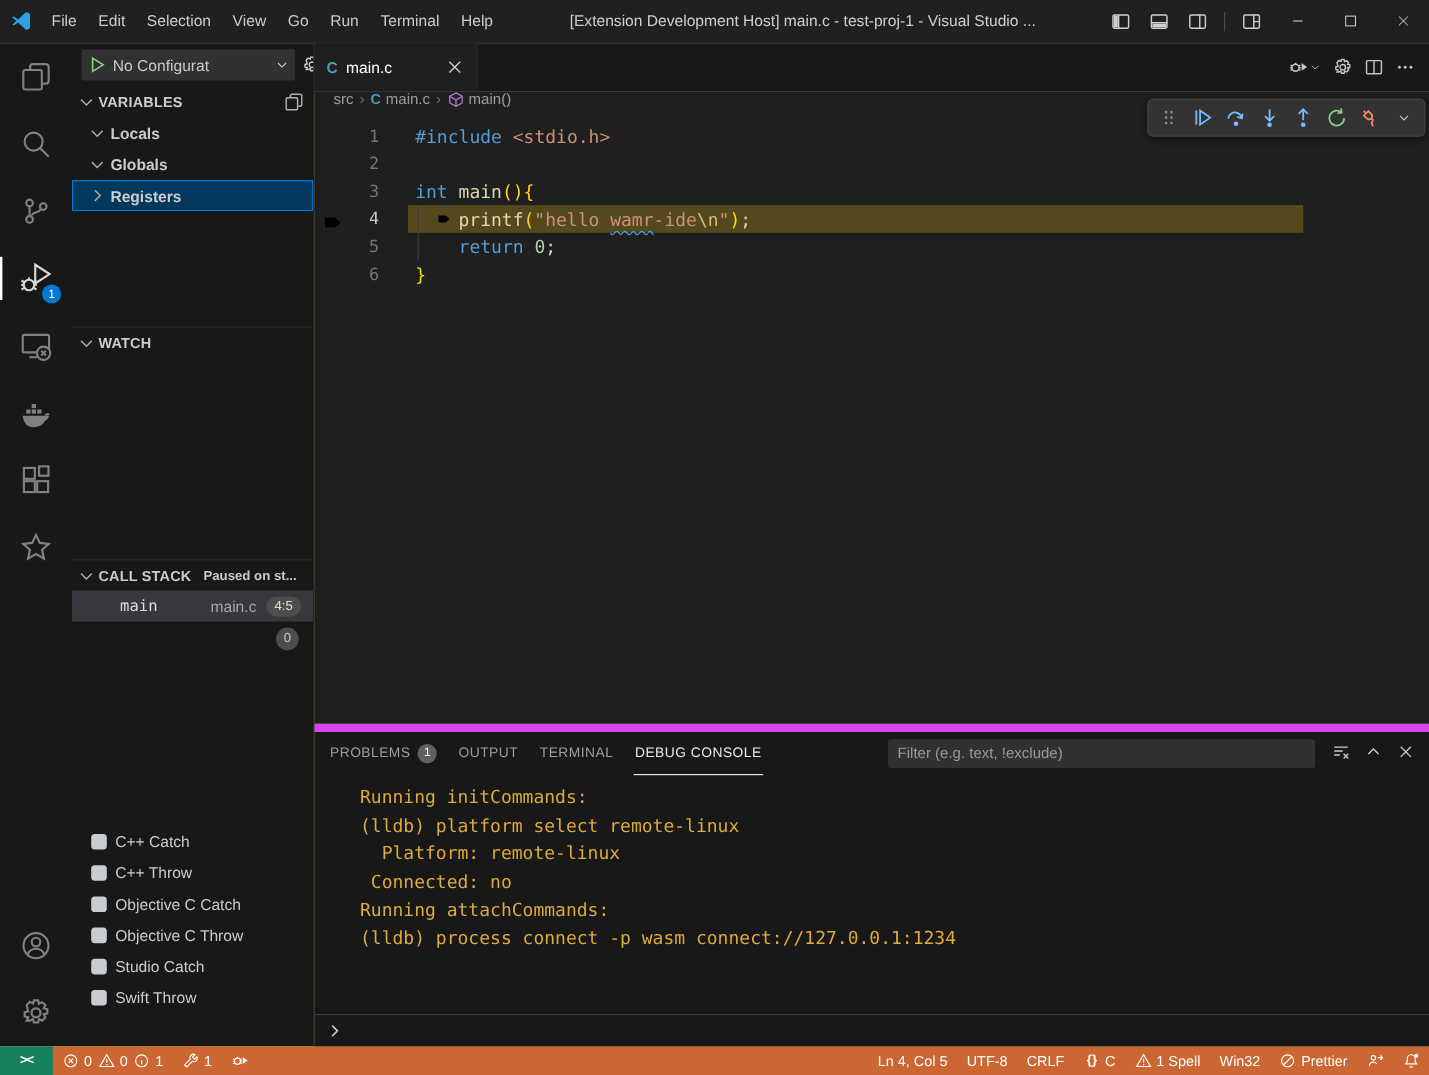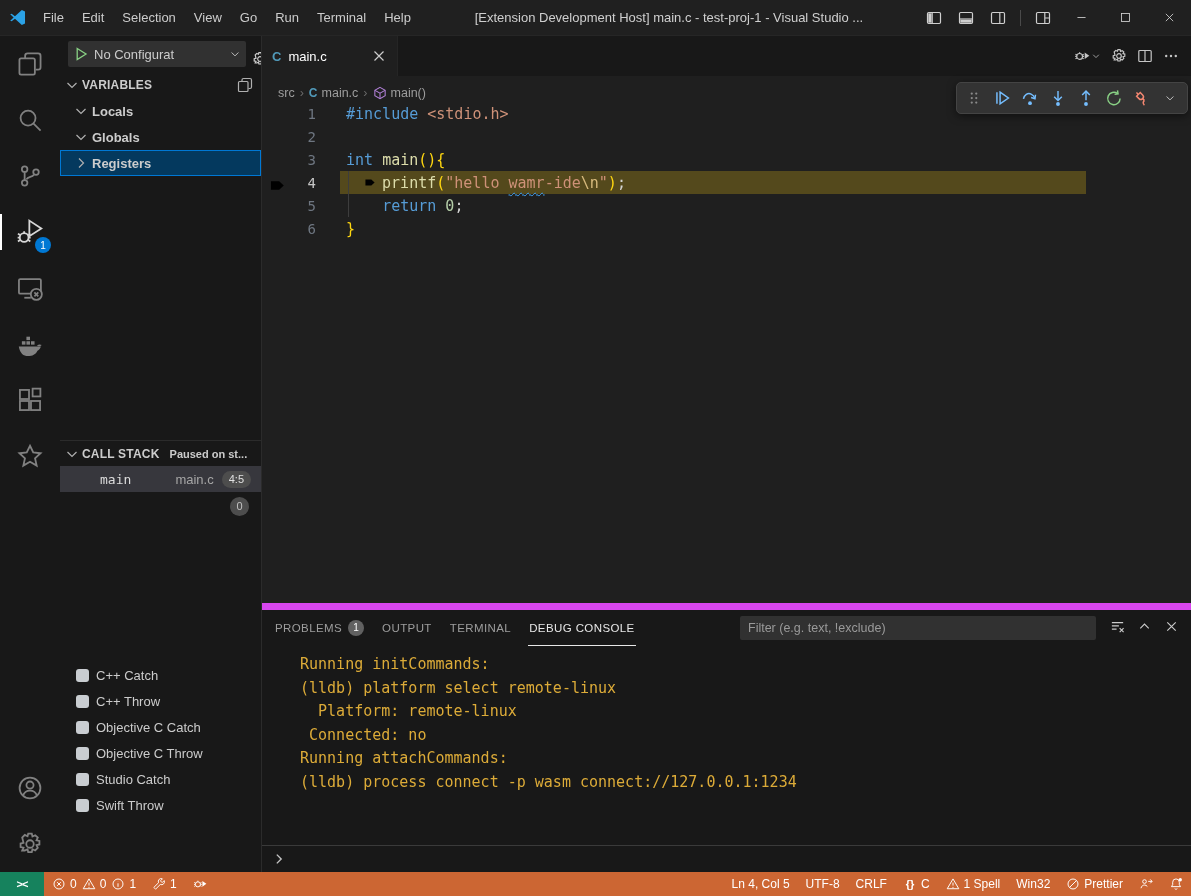--- a/index.html
+++ b/index.html
@@ -32,21 +32,21 @@
   .ab-item{position:relative;height:56px;display:flex;align-items:center;justify-content:center;color:#818181;cursor:pointer}
   .ab-item .icn{width:26px;height:26px}.ab-item .icn svg{stroke-width:1.1}
   .ab-item.active{color:#d7d7d7}
   .ab-item.active::before{content:'';position:absolute;left:0;top:10px;bottom:10px;width:2px;background:#fff}
   .ab-badge{position:absolute;right:9px;bottom:7px;min-width:16px;height:16px;border-radius:9px;background:#0078D4;
             color:#fff;font-size:10px;display:flex;align-items:center;justify-content:center;padding:0 3px}
   .ab-spacer{flex:1}
 
   
   .sidebar{width:202px;background:#181818;border-right:1px solid #2b2b2b;flex:none;display:flex;flex-direction:column;overflow:hidden}
-  .config-bar{height:36px;display:flex;align-items:flex-end;padding:5px 0 5px 8px;gap:6px}
+  .config-bar{height:36px;display:flex;align-items:center;padding:5px 0 5px 8px;gap:6px}
   .config-dd{flex:1;height:26px;background:#313131;border-radius:2px;display:flex;align-items:center;gap:5px;padding:0 5px;min-width:0}
   .config-dd .play{color:#89D185}.config-dd .play svg{stroke-width:1.3}
   .config-label{flex:1;white-space:nowrap;overflow:hidden;color:#cccccc}
   .gear-clip{color:#cccccc;margin-right:-7px}
   .sec-header{height:26px;display:flex;align-items:center;gap:2px;padding:0 8px 0 4px;color:#cccccc}
   .sec-header .icn{width:16px;height:16px;color:#b0b0b0}
   .sec-title{font-size:12px;font-weight:700;letter-spacing:.2px}
   .sec-border{border-top:1px solid #2b2b2b}
   .sec-action{margin-left:auto;color:#c0c0c0}
   .tree-row{height:26px;display:flex;align-items:center;gap:3px;padding-left:13px;color:#cccccc;cursor:pointer}
@@ -67,21 +67,21 @@
   
   .editor-col{flex:1;display:flex;flex-direction:column;min-width:0;position:relative}
   .tabbar{height:40px;background:#181818;display:flex;align-items:stretch;flex:none}
   .tab{width:136px;background:#1f1f1f;display:flex;align-items:center;gap:7px;padding:0 10px;border-right:1px solid #252525;cursor:pointer}
   .tab-label{color:#ffffff;flex:1}
   .c-badge{color:#519ABA;font-weight:700;font-size:13px}
   .tab-close{color:#cccccc}
   .editor-actions{margin-left:auto;display:flex;align-items:center;gap:10px;padding-right:12px;color:#c5c5c5}
   .ea-combo{display:flex;align-items:center;gap:1px}
   .ea-combo .sm{width:10px;height:10px}
-  .breadcrumbs{height:24px;display:flex;align-items:flex-end;gap:5px;padding-left:16px;font-size:12.5px;color:#9d9d9d;background:#1f1f1f;flex:none}
+  .breadcrumbs{height:24px;display:flex;align-items:flex-start;gap:5px;padding-left:16px;font-size:12.5px;color:#9d9d9d;background:#1f1f1f;flex:none}
   .bc-sep{color:#6a6a6a}.bc-item{display:flex;align-items:center;gap:4px}
   .bc-item .icn{width:14px;height:14px}
   .bc-c{color:#519ABA;font-weight:700;font-size:12px}
   .bc-cube{color:#B180D7}
 
   
   .code-area{flex:1;background:#1f1f1f;font-family:"DejaVu Sans Mono",monospace;font-size:15px;padding-top:2px;position:relative;min-height:0}
   .line{height:23px;display:flex;align-items:center;position:relative}
   .hl{position:absolute;left:78px;width:746px;top:0;bottom:0;background:#54491C}
   .gutter{width:84px;flex:none;position:relative;display:flex;align-items:center;z-index:1}
@@ -371,20 +371,28 @@
             <span class="icn " style="width:16px;height:16px;color:#b0b0b0">
               <svg viewBox="0 0 16 16">
                 <path d="M6 3.5 10.5 8 6 12.5"></path>
               </svg>
             </span>
             <span class="lbl">Registers</span>
           </div>
         </div>
       <div class="sp-a"></div>
 
+      <div class="sec-header sec-border">
+        <span class="icn">
+            <svg viewBox="0 0 16 16">
+              <path d="M3.5 6 8 10.5 12.5 6"></path>
+            </svg>
+          </span>
+        <span class="sec-title">WATCH</span>
+      </div>
       <div class="sp-b"></div>
 
       <div class="sec-header sec-border">
         <span class="icn">
             <svg viewBox="0 0 16 16">
               <path d="M3.5 6 8 10.5 12.5 6"></path>
             </svg>
           </span>
         <span class="sec-title">CALL STACK</span>
         <span class="cs-status">Paused on st...</span>

